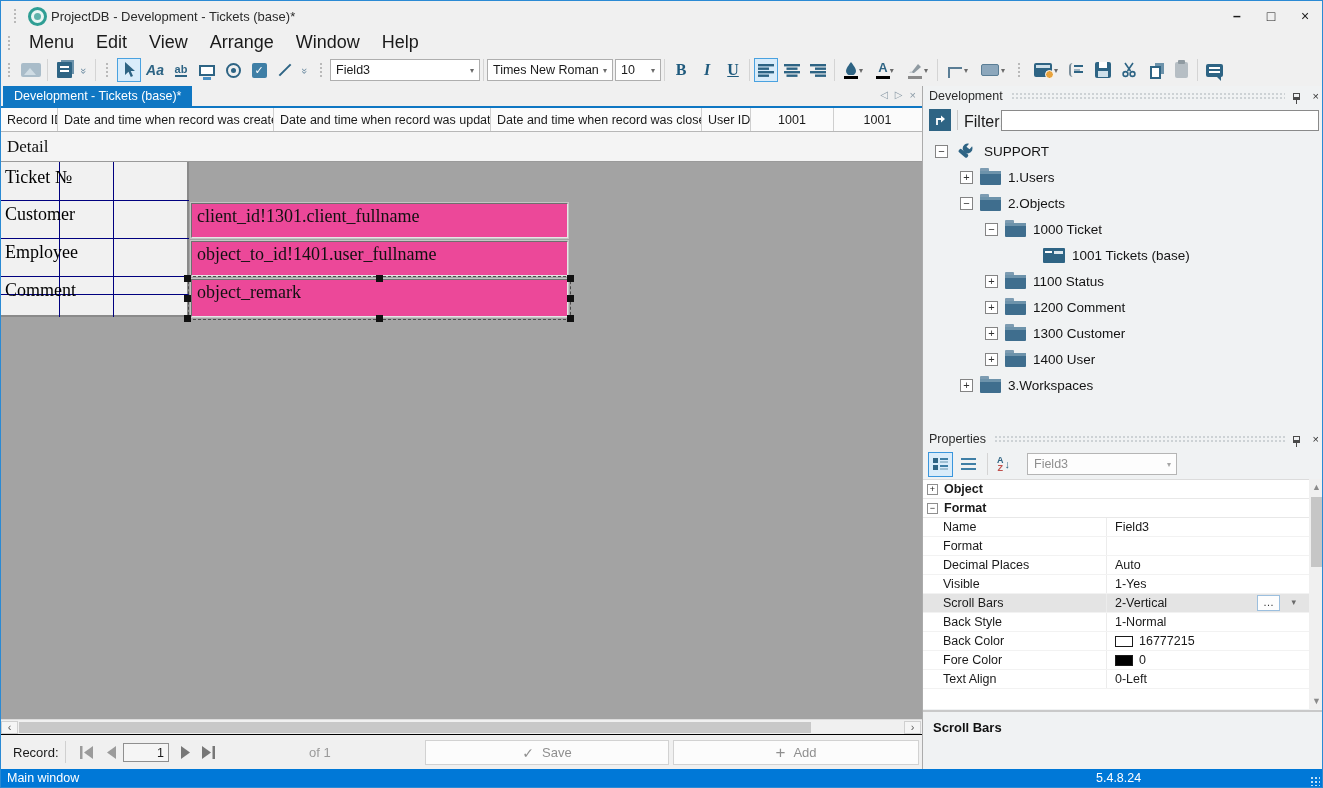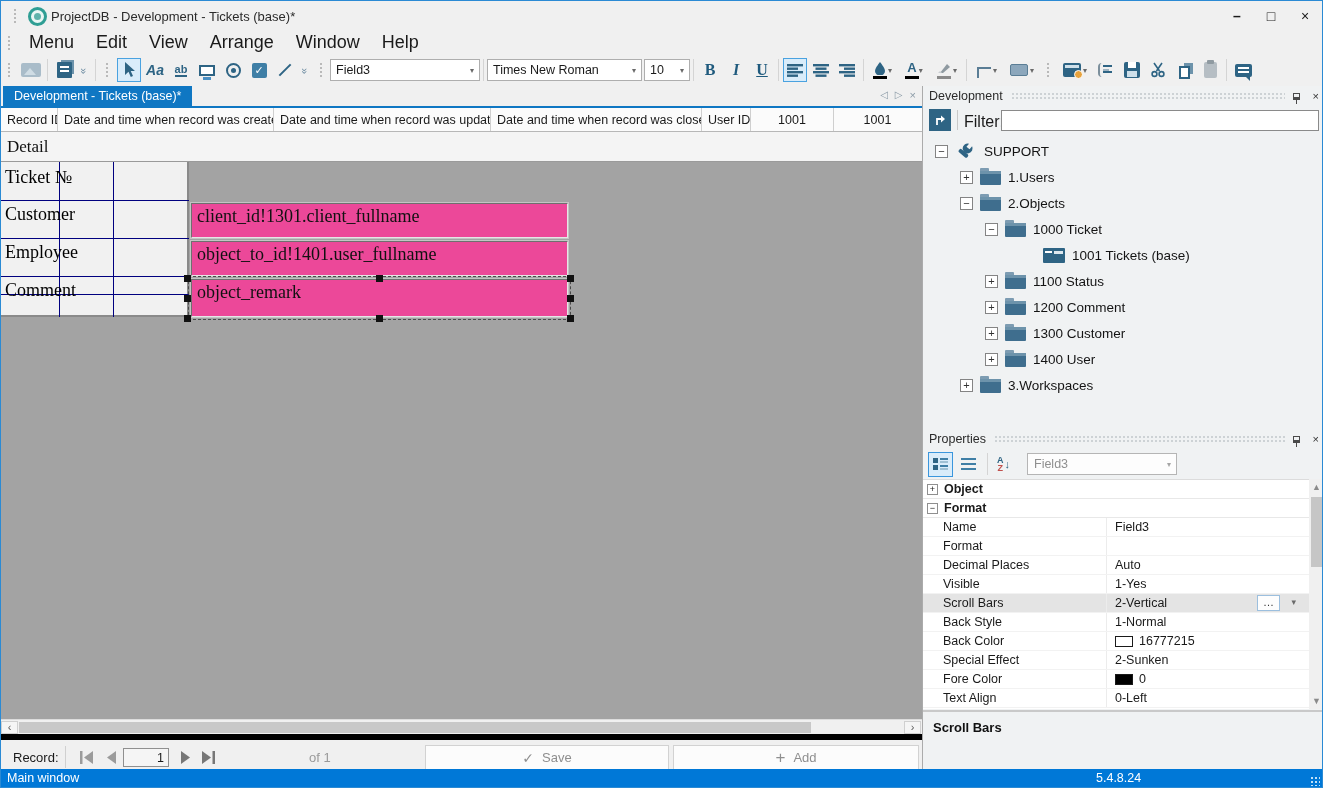--- a/index.html
+++ b/index.html
@@ -86,21 +86,21 @@
   .form-label { position:absolute; left:4px; font-family:"Liberation Serif","DejaVu Serif",serif; font-size:18px; color:#000000; white-space:nowrap;text-align:center; }
   .field { position:absolute; left:190px; width:377px; background:#ec4899; border:1px solid; border-color:#6f6f6f #e6e6e6 #e6e6e6 #6f6f6f; box-shadow:0 0 0 1px #c4c4c4; font-family:"Liberation Serif","DejaVu Serif",serif; font-size:18px; color:#111; padding:2px 5px; }
   .field.green { background:#d9f6d1; }
   .field.selected { outline:1px dashed #4a4a4a; outline-offset:2px; }
   .handle { position:absolute; width:7px; height:7px; background:#111; }
 
   
   .hscroll { position:absolute; left:0; top:718px; width:921px; height:15px; background:#f0f0f0; border-top:1px solid #dcdcdc; }
   .hs-arrow { position:absolute; top:1px; width:17px; height:13px; background:#f5f5f5; border:1px solid #d0d0d0; color:#5a5a5a; font-size:11px; line-height:11px; text-align:center; }
   .hs-thumb { position:absolute; left:18px; top:2px; width:792px; height:11px; background:#c8c8c8; }
-  .recordbar { position:absolute; left:0; top:733px; width:921px; height:35px; background:#f0f0f0; border-top:6px solid #000000; }
+  .recordbar { position:absolute; left:0; top:733px; width:921px; height:35px; background:#f0f0f0; border-top:1px solid #000000; }
   .rec-label { position:absolute; left:12px; top:10px; font-size:13px; color:#1a1a1a; }
   .rb-sep { position:absolute; left:64px; top:6px; width:1px; height:22px; background:#d0d0d0; }
   .navbtn { position:absolute; top:8px; width:20px; height:18px; display:flex; align-items:center; justify-content:center; }
   .rec-input { position:absolute; left:122px; top:8px; width:46px; height:19px; border:1px solid #8f8f8f; background:#f5f5f5; font-size:12.5px; text-align:right; padding-right:4px; color:#1a1a1a; }
   .of-text { position:absolute; left:308px; top:10px; font-size:13px; color:#9a9a9a; }
   .bigbtn { position:absolute; top:5px; height:25px; background:#fcfcfc; border:1px solid #d2d2d2; display:flex; align-items:center; justify-content:center; gap:8px; font-size:13px; color:#8f8f8f; }
 
   
   .statusbar { position:absolute; left:0; top:768px; width:1321px; height:19px; background:#0078d7; color:#fff; font-size:12.5px; }
   .sb-left { position:absolute; left:6px; top:2px; }
@@ -227,21 +227,21 @@
       </div>
     <div class="tbbtn" style="min-width:13px">
         <span class="ov">»</span>
       </div>
     <div class="vgrip"></div>
     <div class="combo" style="width:150px">
       <span>Field3</span>
       <span class="arr">▾</span>
     </div>
     <div class="tbsep"></div>
-    <div class="combo" style="width:155px">
+    <div class="combo" style="width:126px">
       <span>Times New Roman</span>
       <span class="arr">▾</span>
     </div>
     <div class="combo" style="width:46px;margin-left:2px">
       <span>10</span>
       <span class="arr">▾</span>
     </div>
     <div class="tbsep"></div>
     <div class="tbbtn">
         <span class="biu">B</span>
@@ -565,24 +565,20 @@
         <span class="pval">1-Normal</span>
       </div>
       <div class="prow">
         <span class="pname">Back Color</span>
         <span class="pval">
             <span class="swatch" style="background:#ffffff"></span>
             <span>16777215</span>
           </span>
       </div>
       <div class="prow">
-        <span class="pname">Special Effect</span>
-        <span class="pval">2-Sunken</span>
-      </div>
-      <div class="prow">
         <span class="pname">Fore Color</span>
         <span class="pval">
             <span class="swatch" style="background:#000000"></span>
             <span>0</span>
           </span>
       </div>
       <div class="prow">
         <span class="pname">Text Align</span>
         <span class="pval">0-Left</span>
       </div>

